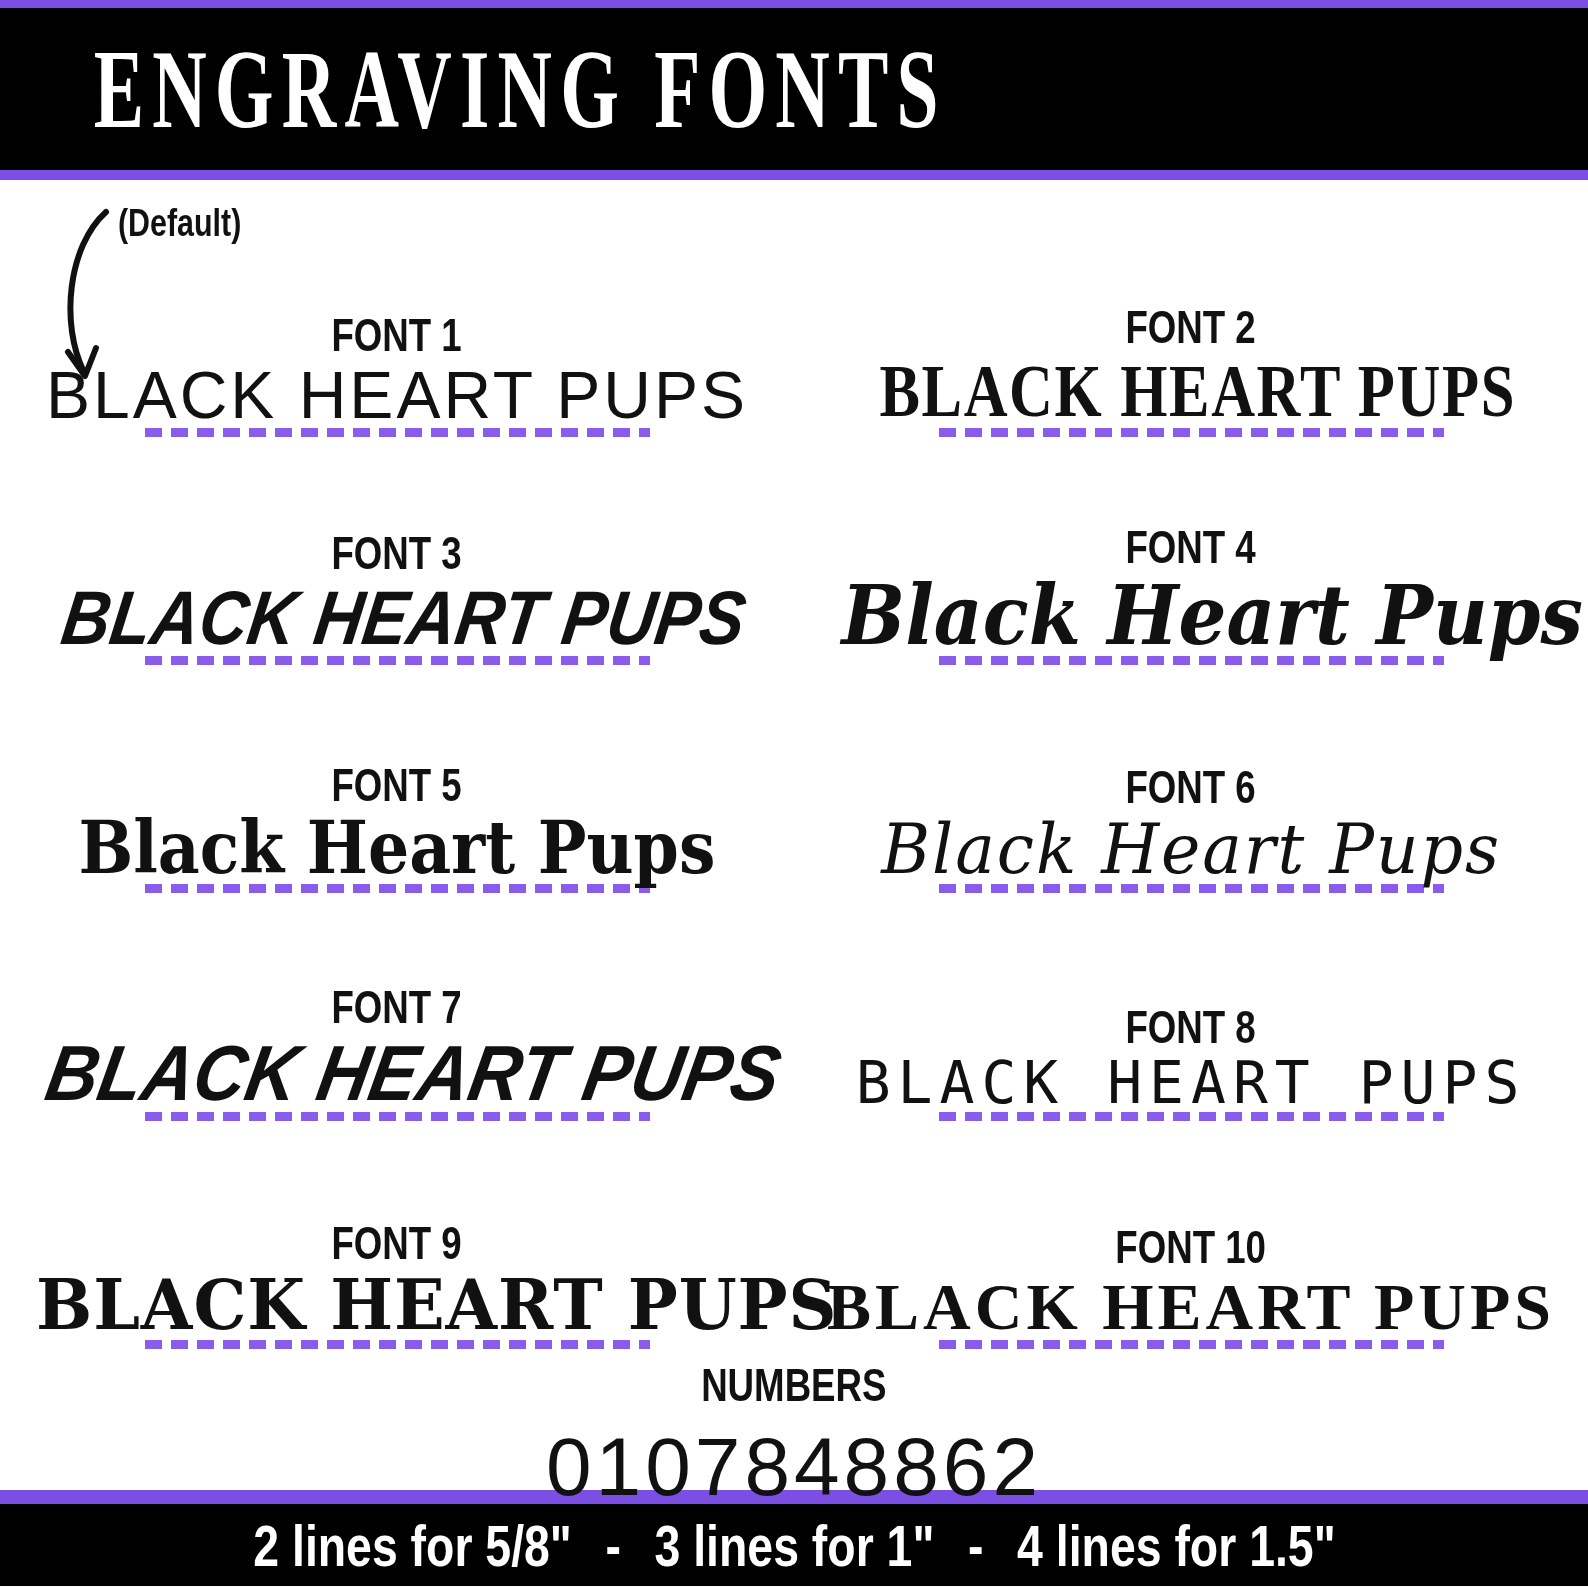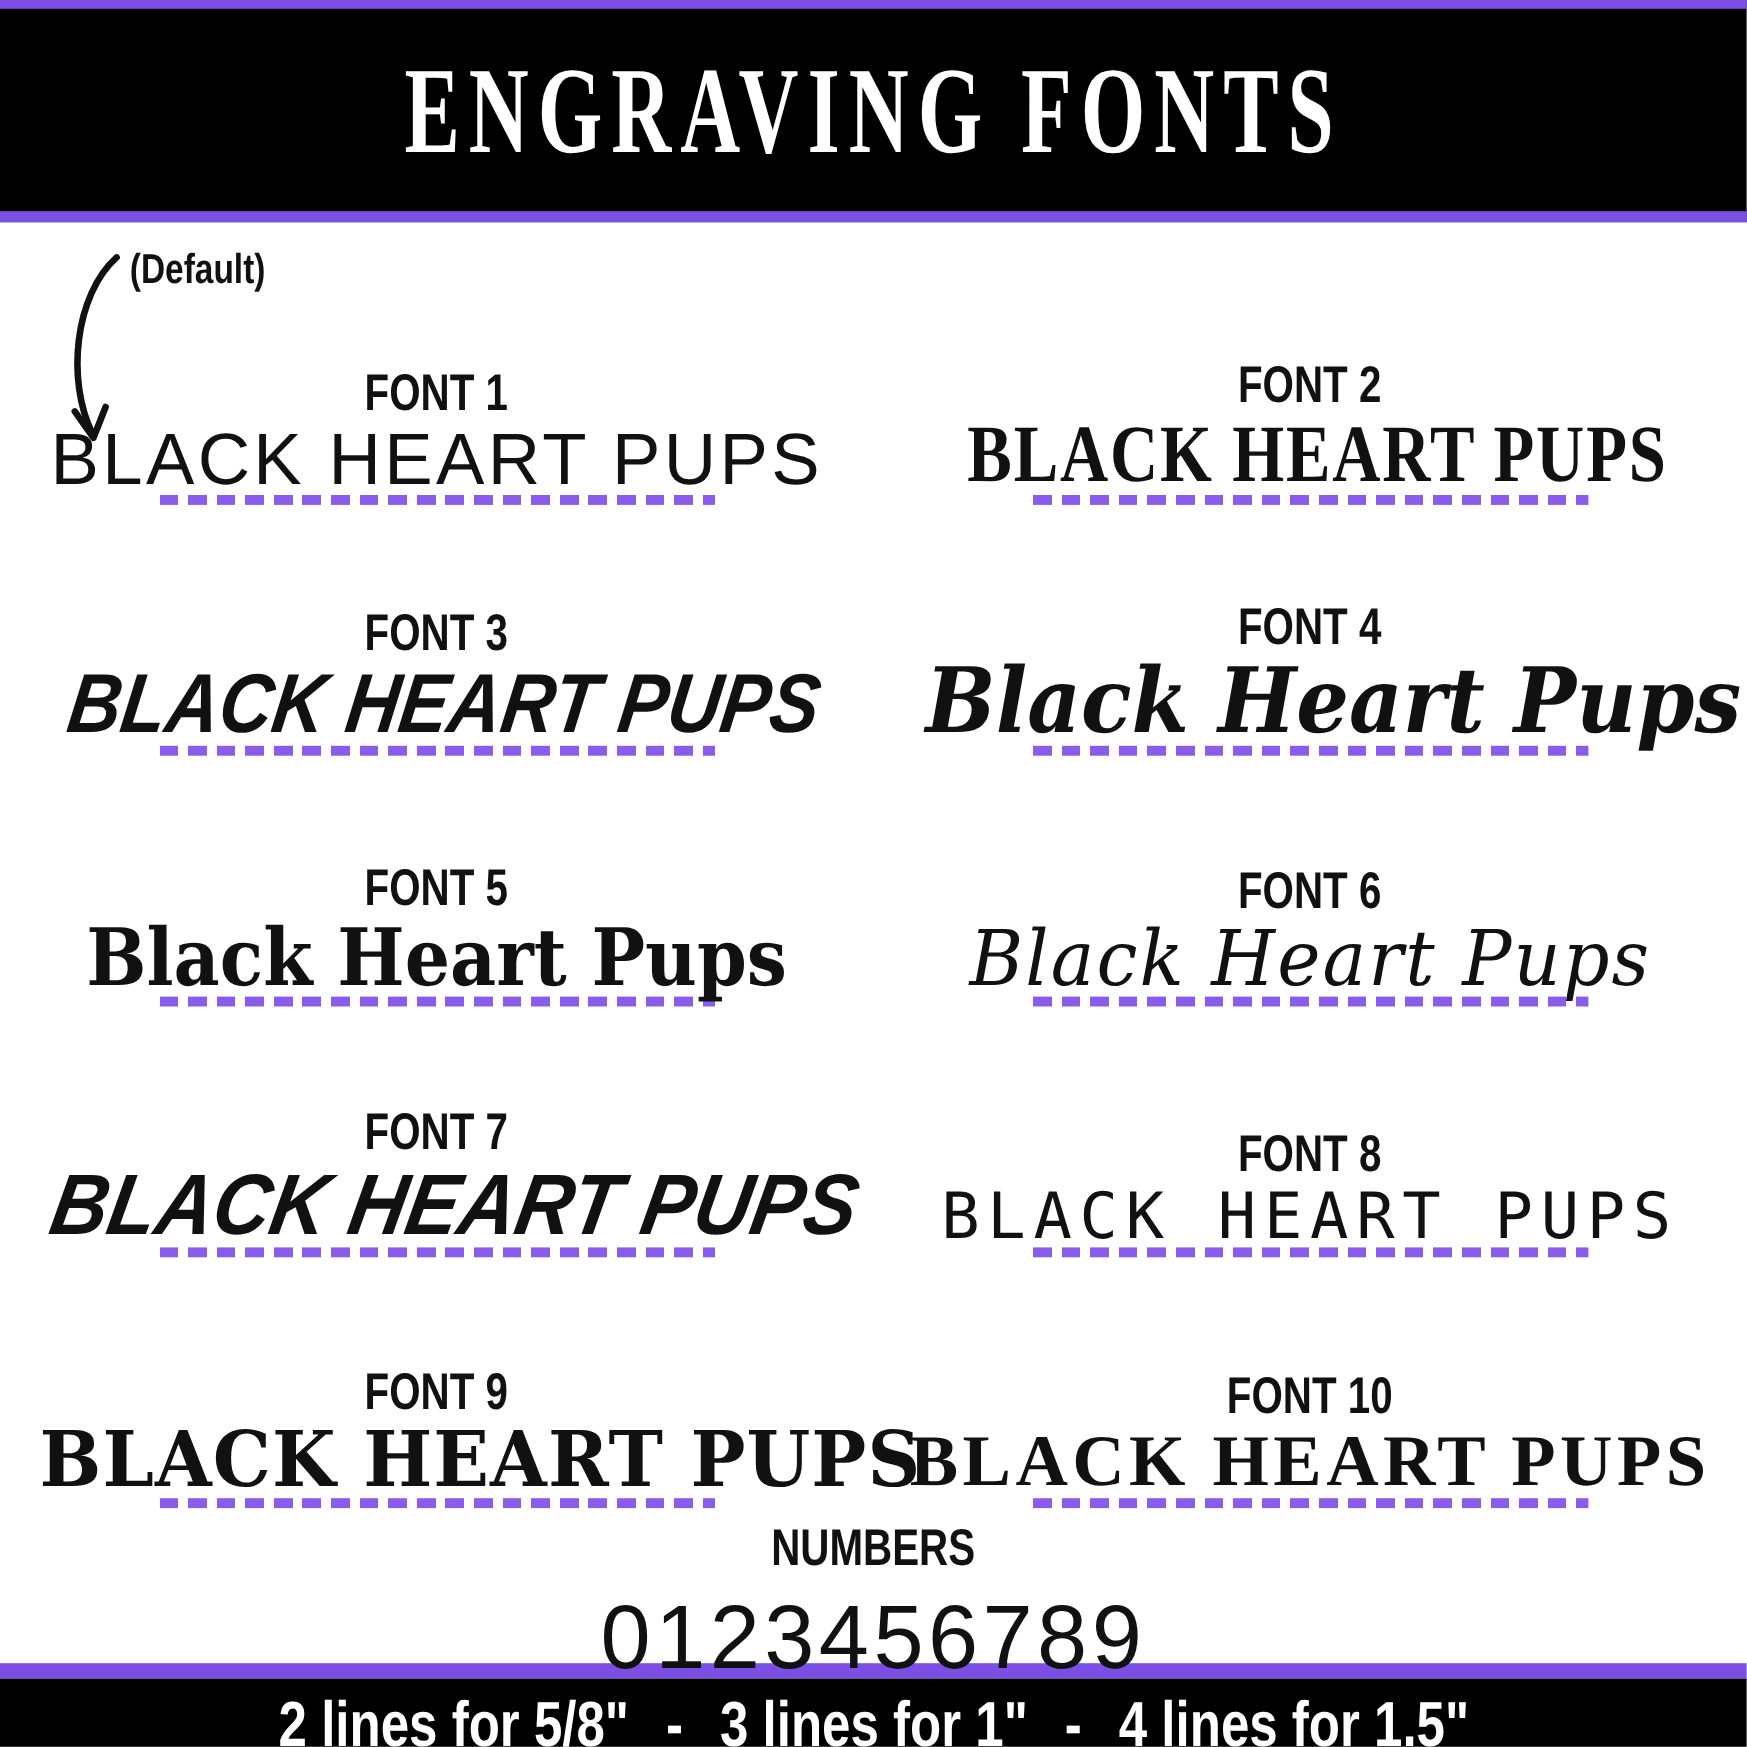--- a/index.html
+++ b/index.html
@@ -12,25 +12,25 @@
   *{margin:0;padding:0;box-sizing:border-box;}
   html,body{width:1588px;height:1588px;}
   body{
     background:var(--bg);
     font-family:"Liberation Sans", sans-serif;
     color:var(--ink);
     overflow:hidden;
   }
   
   .title-bar{
-    height:202px;
+    height:180px;
     background:var(--bar);
     border-top:8px solid var(--accent);
     border-bottom:10px solid var(--accent);
-    display:flex;align-items:center;justify-content:center;
+    display:flex;align-items:center;justify-content:flex-start;
   }
   .title-text{
     color:#fff;
     font-family:"Liberation Serif", serif;
     font-size:92px;
     font-weight:bold;
     letter-spacing:10px;
     white-space:nowrap;
     display:inline-block;
     transform:scale(0.82,1.22);
@@ -195,21 +195,21 @@
     <div class="font-card">
       <span class="font-label">FONT 10</span>
       <span class="font-sample f10">BLACK HEART PUPS</span>
       <div class="dashed"></div>
     </div>
 
   </div>
 
   <section class="numbers">
     <span class="numbers-label">NUMBERS</span>
-    <span class="numbers-digits">0123456789</span>
+    <span class="numbers-digits">0107848862</span>
   </section>
 
 </main>
 
 <div class="footer-strip"></div>
 <footer class="footer-bar">
   <div class="footer-text">
     <span>2 lines for 5/8"</span>
     <span>-</span>
     <span>3 lines for 1"</span>

